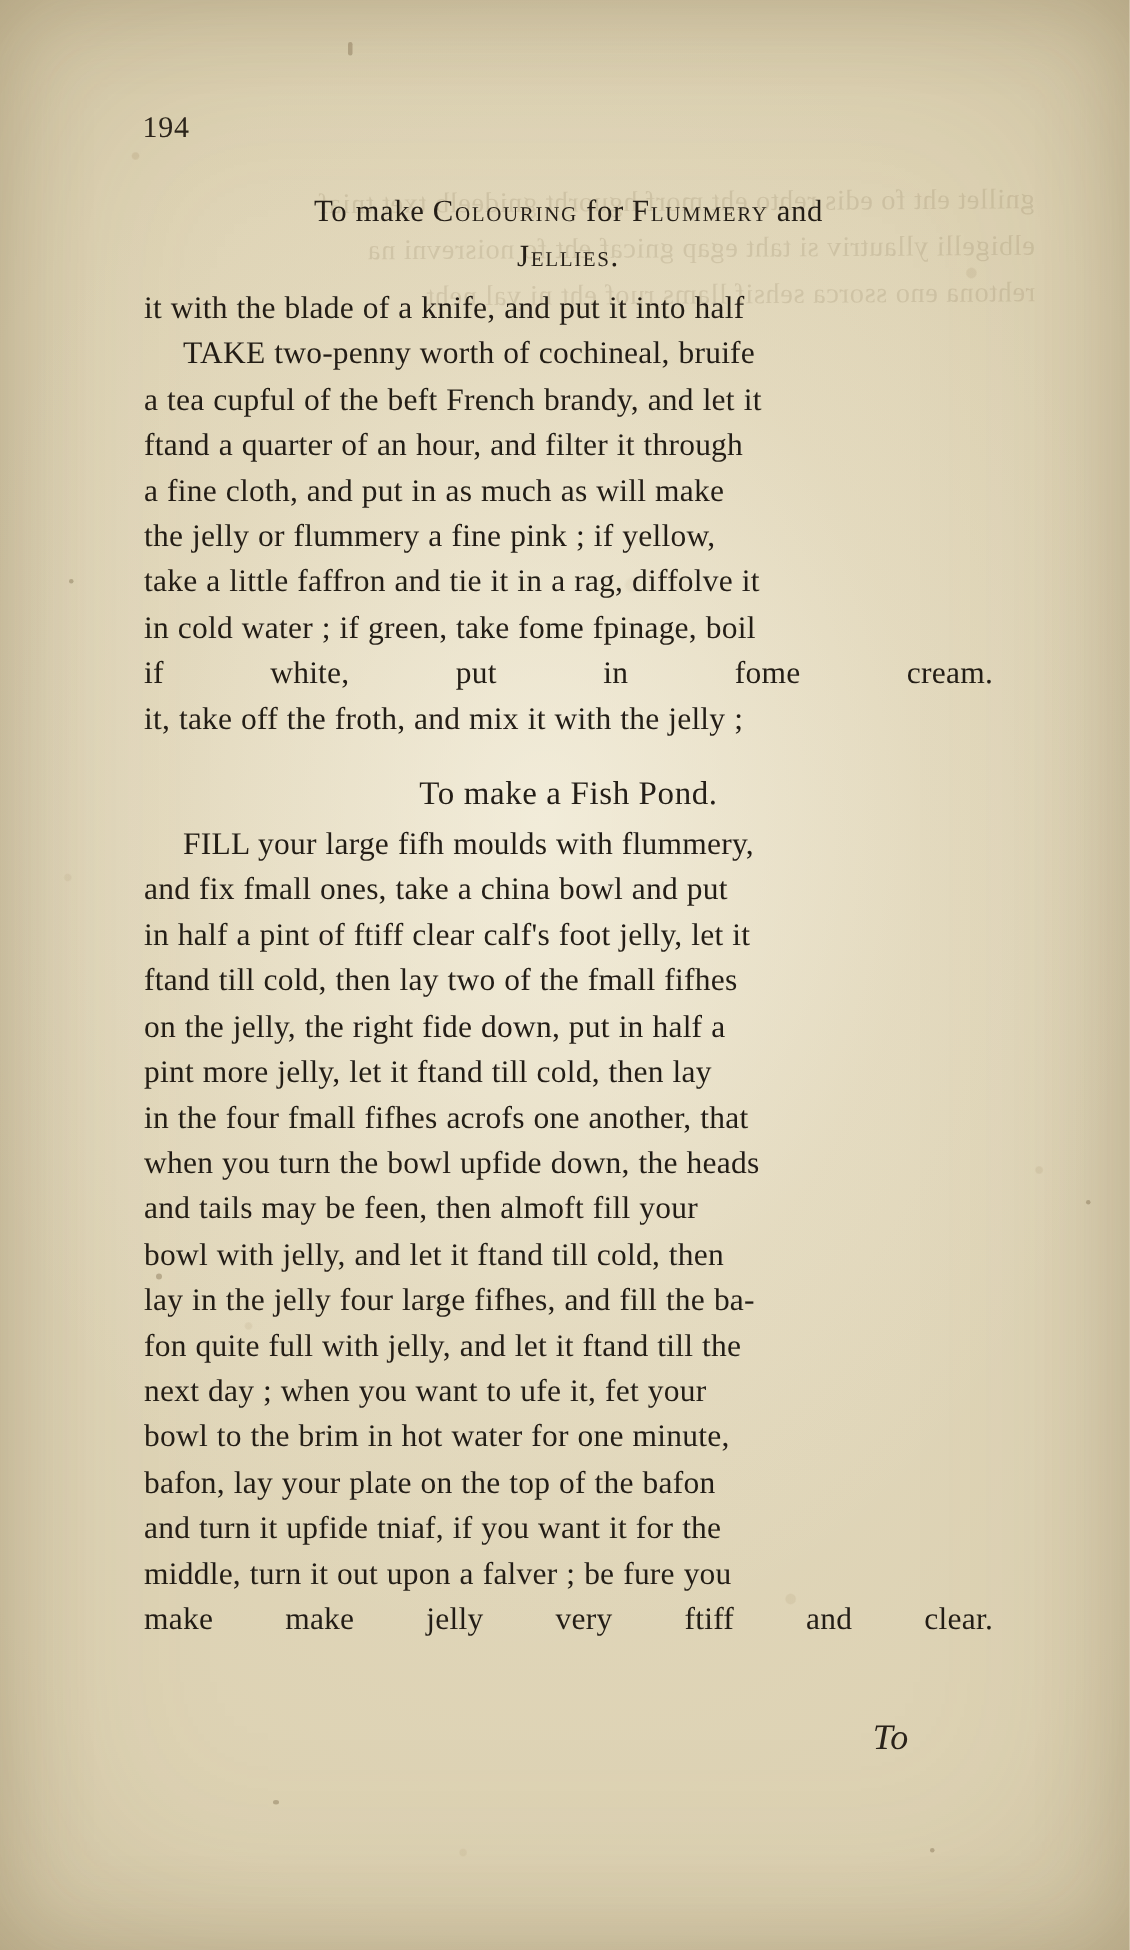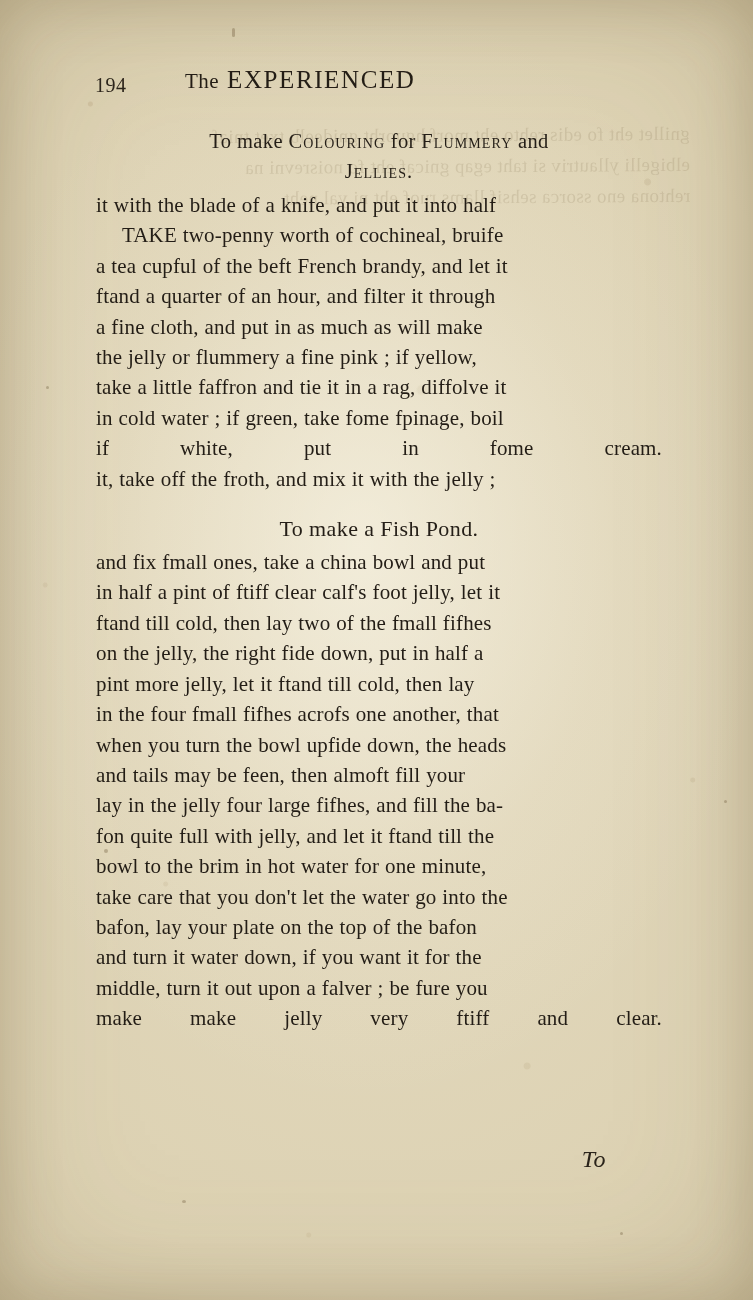--- a/index.html
+++ b/index.html
@@ -180,21 +180,20 @@
 <div id="page">
 
   <div id="bleed">gnillet eht fo edis rehto eht morf hguorht gnideelb txet tniaf
 elbigelli yllautriv si taht egap gnicaf eht fo noisrevni na
 rehtona eno ssorca sehsif llams ruof eht ni yal neht</div>
 
   <div id="content">
 
     <div class="runhead">
       <span class="folio">194</span>
-      <span class="runtitle"><span class="small">The</span> <span>EXPERIENCED</span></span>
     </div>
 
     <div class="column">
 
       <div class="sec-head">
         <span class="it">To make</span>
         <span class="sc">Colouring</span>
         <span class="it">for</span>
         <span class="sc">Flummery</span>
         <span class="it">and</span>
@@ -233,20 +232,23 @@
           </span>
       </p>
 
       <div class="sec-head2">
         <span class="it">To make a</span>
         <span class="sc">Fish Pond.</span>
       </div>
 
       <p class="body">
         <span class="line just">
+            <span class="ind">FILL your large fifh moulds with flummery,</span>
+          </span>
+        <span class="line just">
             <span>and fix fmall ones, take a china bowl and put</span>
           </span>
         <span class="line just">
             <span>in half a pint of ftiff clear calf's foot jelly, let it</span>
           </span>
         <span class="line just">
             <span>ftand till cold, then lay two of the fmall fifhes</span>
           </span>
         <span class="line just">
             <span>on the jelly, the right fide down, put in half a</span>
@@ -257,36 +259,39 @@
         <span class="line just">
             <span>in the four fmall fifhes acrofs one another, that</span>
           </span>
         <span class="line just">
             <span>when you turn the bowl upfide down, the heads</span>
           </span>
         <span class="line just">
             <span>and tails may be feen, then almoft fill your</span>
           </span>
         <span class="line just">
+            <span>bowl with jelly, and let it ftand till cold, then</span>
+          </span>
+        <span class="line just">
             <span>lay in the jelly four large fifhes, and fill the ba-</span>
           </span>
         <span class="line just">
             <span>fon quite full with jelly, and let it ftand till the</span>
           </span>
         <span class="line just">
+            <span>next day ; when you want to ufe it, fet your</span>
+          </span>
+        <span class="line just">
             <span>bowl to the brim in hot water for one minute,</span>
           </span>
         <span class="line just">
-            <span>take care that you don't let the water go into the</span>
-          </span>
-        <span class="line just">
             <span>bafon, lay your plate on the top of the bafon</span>
           </span>
         <span class="line just">
-            <span>and turn it water down, if you want it for the</span>
+            <span>and turn it upfide tniaf, if you want it for the</span>
           </span>
         <span class="line just">
             <span>middle, turn it out upon a falver ; be fure you</span>
           </span>
         <span class="line left"><span>make make jelly very ftiff and clear.</span></span>
       </p>
 
     </div>
 
     <div class="catchword">To</div>

